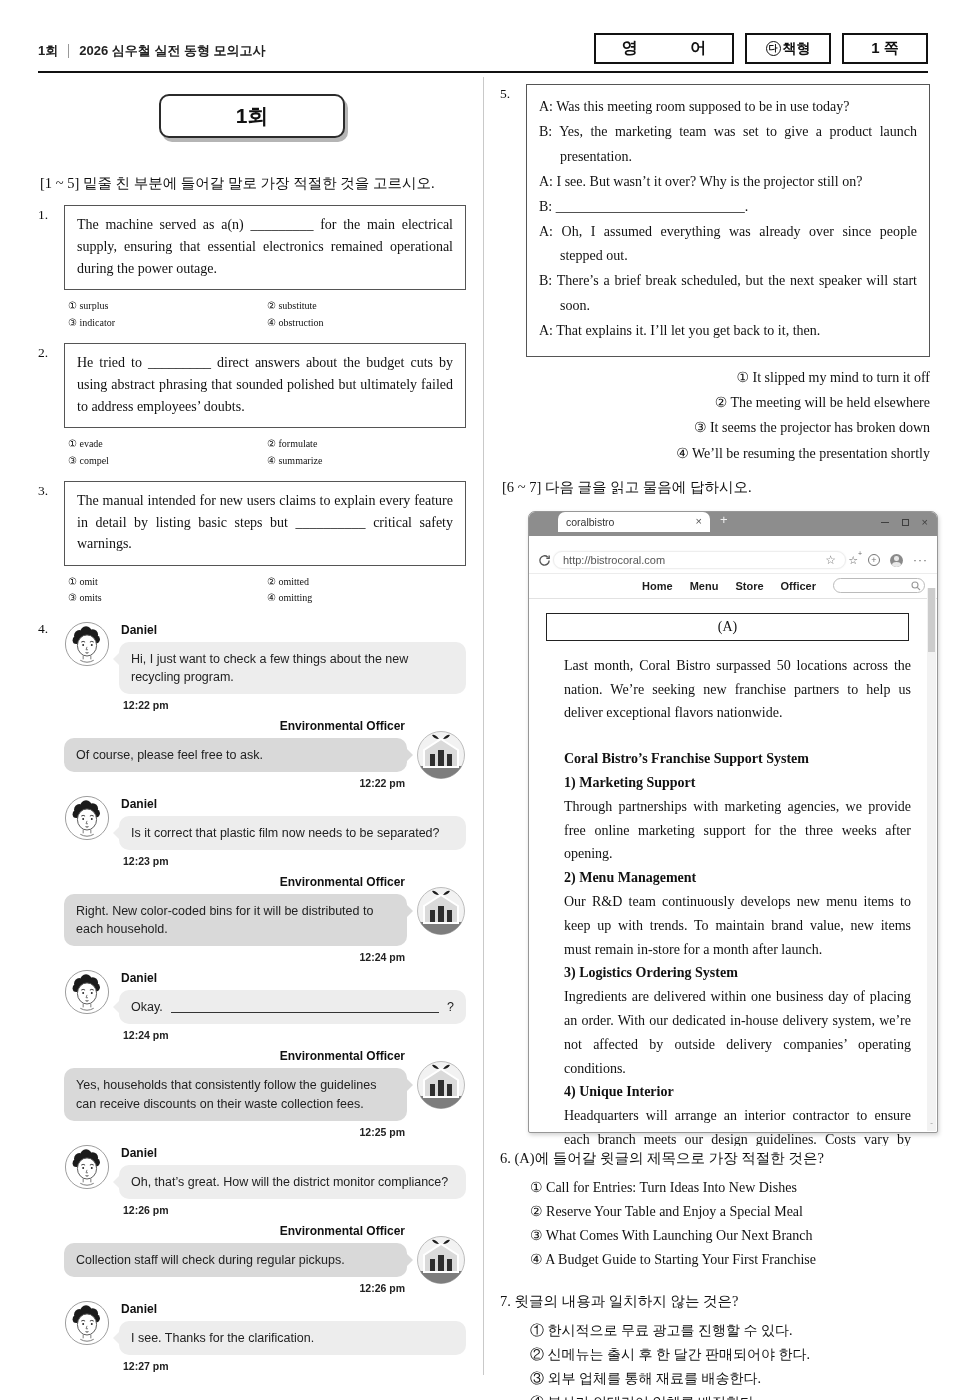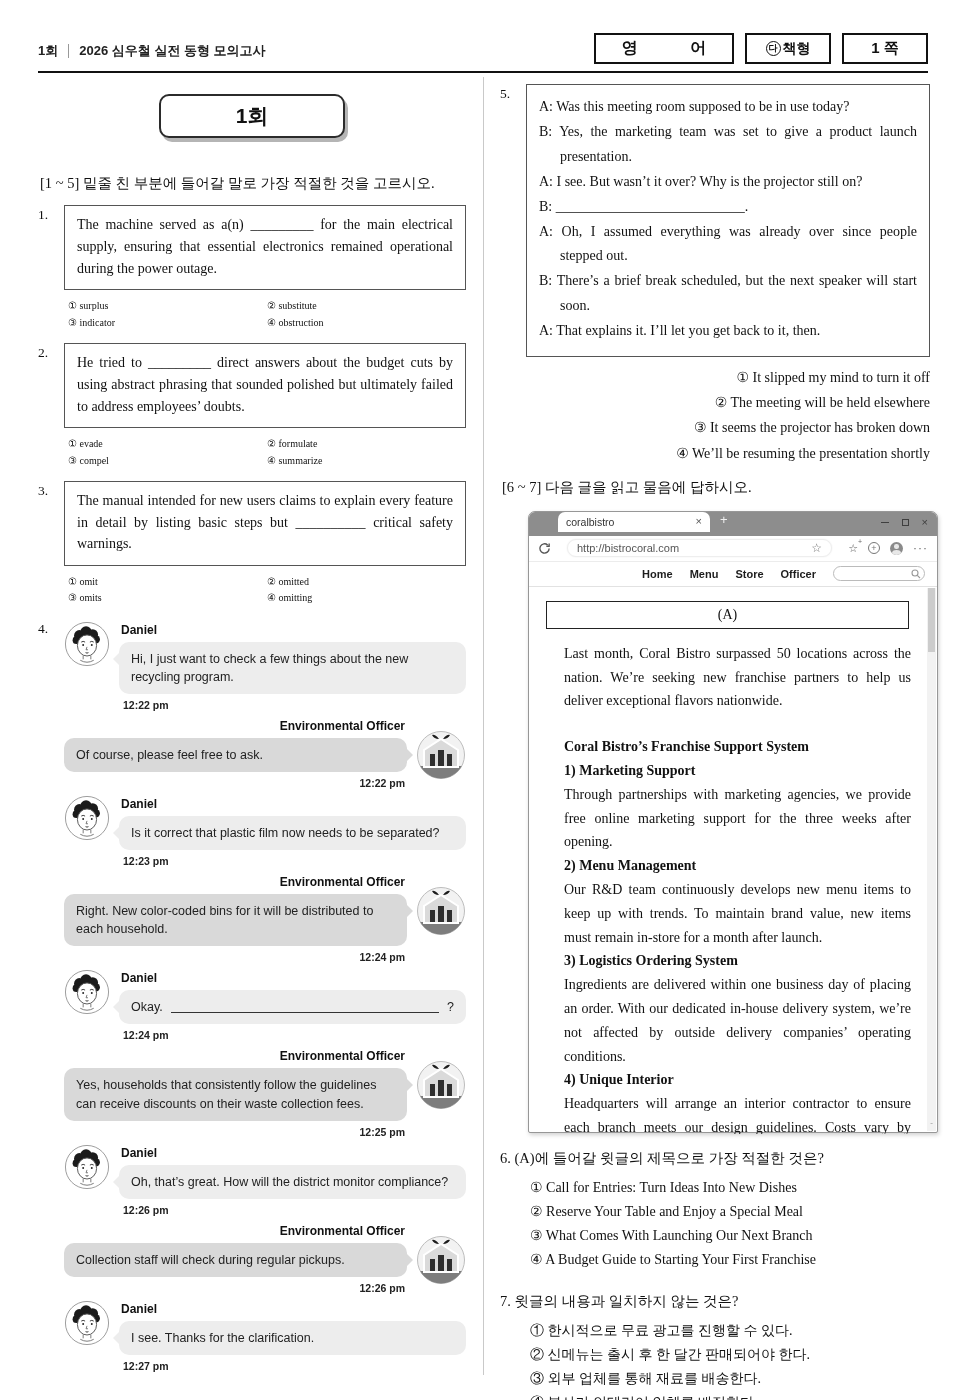--- a/index.html
+++ b/index.html
@@ -69,21 +69,21 @@
   .tabstrip { height:24px; background:#8d8d8d; border-radius:6px 6px 0 0; position:relative;
               display:flex; align-items:flex-start;padding-left:20px; }
   .tab { margin-left:9px; width:152px; height:20px; background:#fff; border-radius:7px 7px 0 0;
          display:flex; align-items:center; justify-content:space-between; padding:0 8px; font-size:10.5px; color:#333; }
   .tab-close { color:#555; font-size:11px; line-height:1; cursor:default; }
   .newtab { color:#efefef; font-size:13px; margin:0 0 3px 10px; }
   .win-controls { position:absolute; right:9px; top:5px; display:flex; align-items:center; gap:13px; color:#3f3f3f; }
   .wc-min { width:8px; height:1.6px; background:#3f3f3f; }
   .wc-restore { width:7px; height:7px; border:1.4px solid #3f3f3f; }
   .wc-close { font-size:11px; line-height:1; }
-  .toolbar { height:26px; display:flex; align-items:center; gap:16px; padding:0 9px; border-bottom:1px solid #ececec; }
+  .toolbar { height:26px; display:flex; align-items:center; gap:2px; padding:0 9px; border-bottom:1px solid #ececec;margin-top:12px; }
   .urlpill { flex:1; height:18px; border:1px solid #eee; border-radius:10px; background:#fff;
              display:flex; align-items:center; padding:0 9px; font-size:11px; color:#555;
              box-shadow:0 0 2px rgba(0,0,0,.07); }
   .urlpill .url { flex:1; }
   .star { color:#777; font-size:12px; }
   .tool-icons { display:flex; align-items:center; gap:10px; color:#666; }
   .icon-fav { font-size:11px; position:relative; }
   .icon-fav .plus { position:absolute; right:-4px; top:-4px; font-size:7px; }
   .icon-circle-plus { width:12px; height:12px; border:1.2px solid #777; border-radius:50%;
       display:flex; align-items:center; justify-content:center; font-size:9px; color:#777; }

